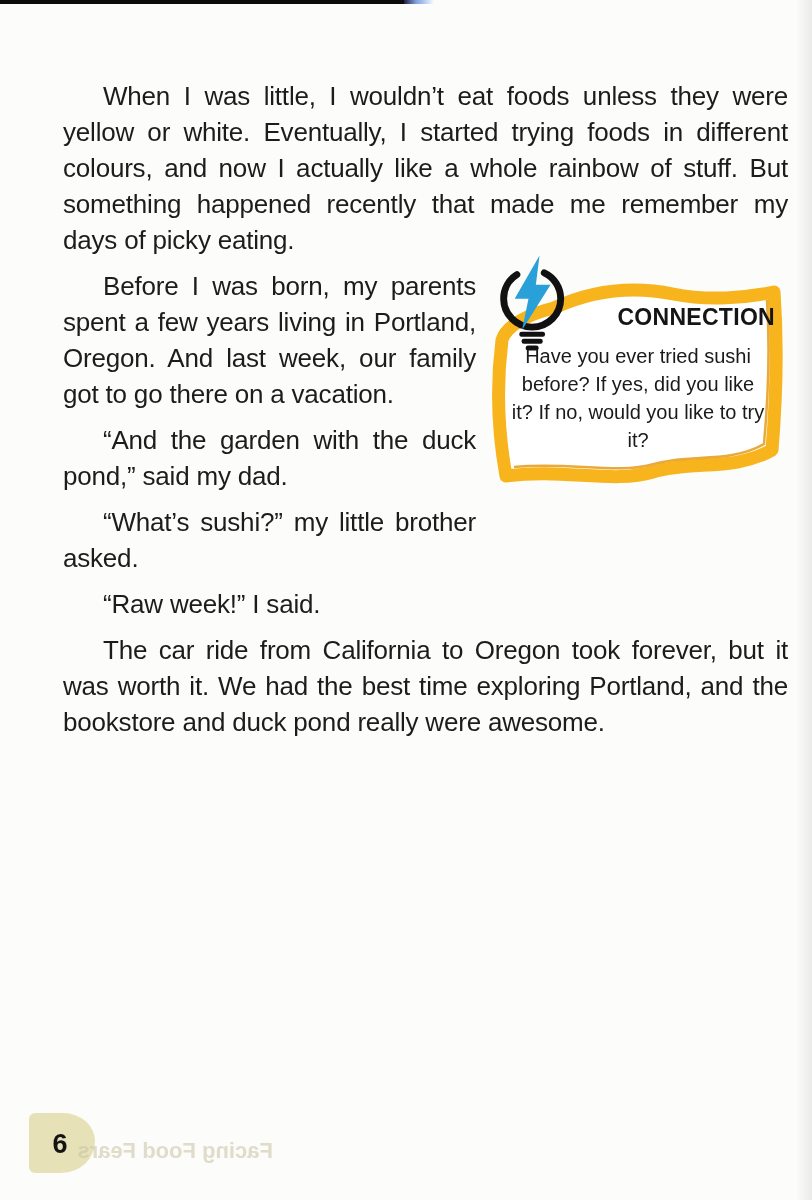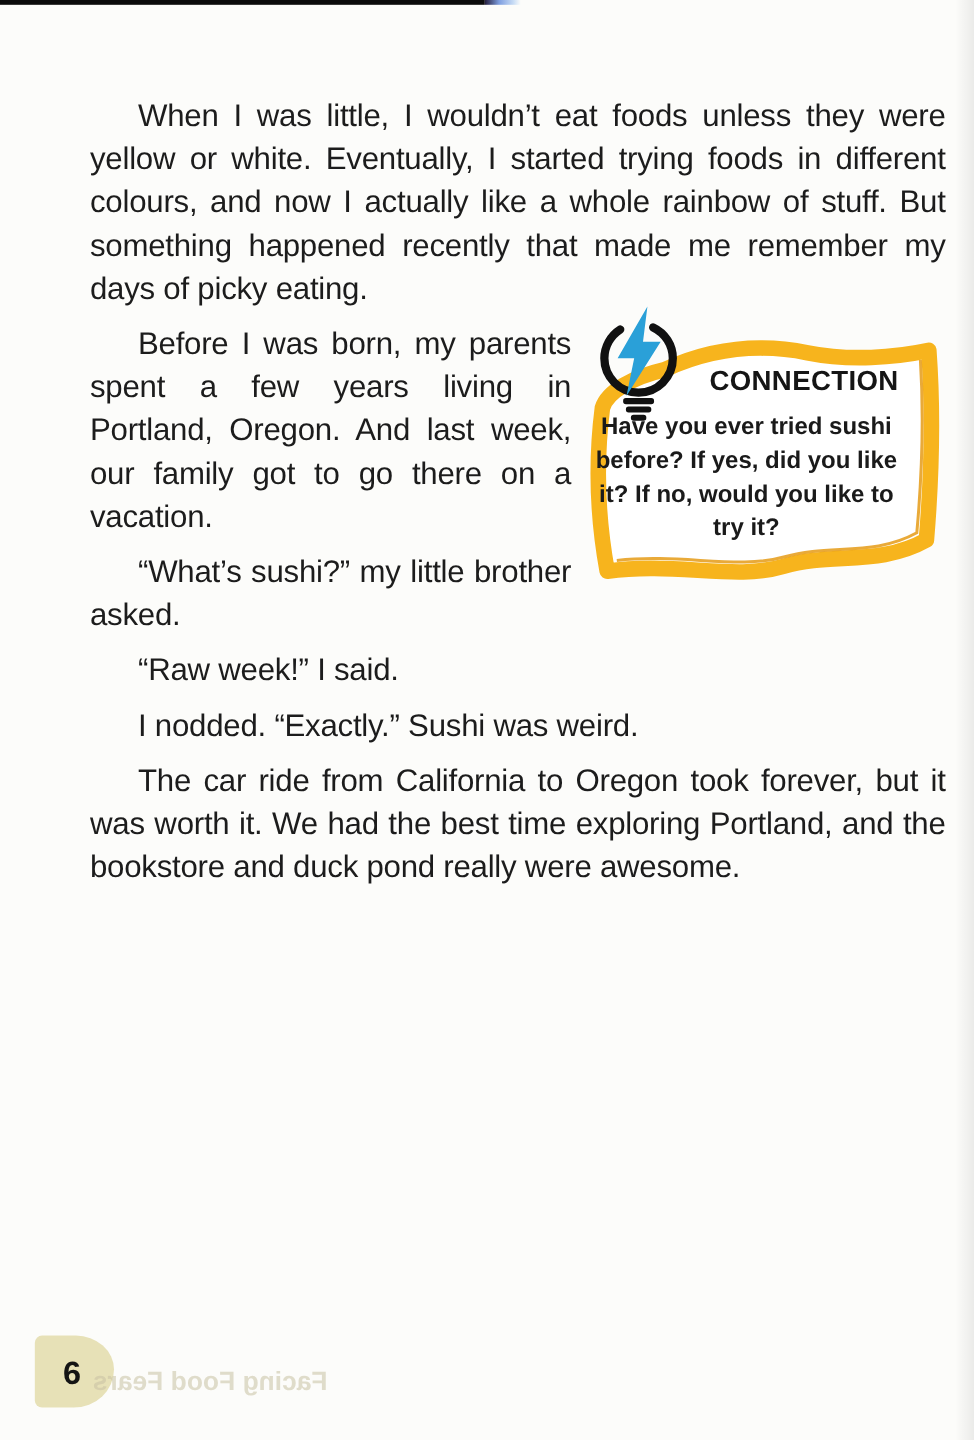--- a/index.html
+++ b/index.html
@@ -17,45 +17,45 @@
     background:linear-gradient(to right,#241d3d,#7f9fe0,#c9ddf5 80%,rgba(255,255,255,0));
   }
   .scan-right-shade{
     position:absolute;top:0;right:0;width:16px;height:1200px;
     background:linear-gradient(to right,rgba(0,0,0,0),rgba(0,0,0,0.07));
   }
   .content{
     position:absolute;left:63px;top:78px;width:725px;
   }
   .content p{
-    margin:0 0 10px 12px;
+    margin:0 0 10px 0;
     font-size:26px;line-height:36px;letter-spacing:-0.2px;
     text-align:justify;text-indent:40px;
     color:#1c1c1c;
   }
   
   .callout{
     float:right;width:300px;height:244px;
     margin:-14px 0 12px 12px;
     position:relative;
   }
   .callout .flag{
     position:absolute;left:0;top:28px;width:300px;height:216px;
   }
   .callout .bulb{
     position:absolute;left:0;top:0;width:92px;height:104px;
   }
   .callout .co-title{
     position:absolute;left:77px;top:50px;width:210px;
     font-size:23px;font-weight:bold;letter-spacing:0.3px;color:#151515;
-    text-align:center;
+    text-align:right;
   }
   .callout .co-body{
-    position:absolute;left:6px;top:88px;width:256px;
-    font-size:20px;line-height:28px;font-weight:bold;color:#1a1a1a;
+    position:absolute;left:22px;top:88px;width:256px;
+    font-size:20px;line-height:28px;font-weight:normal;color:#1a1a1a;
     text-align:center;
   }
   
   .page-tab{
     position:absolute;left:29px;top:1113px;width:66px;height:60px;
     background:#e7e1b7;
     border-radius:10px 52px 55px 10px / 10px 46px 52px 10px;
     display:flex;align-items:center;justify-content:center;
   }
   .page-number{
@@ -100,22 +100,22 @@
       <rect x="34" y="84" width="28" height="5.5" rx="2.5" fill="#111111"></rect>
       <rect x="36.5" y="91.5" width="23" height="5.5" rx="2.5" fill="#111111"></rect>
       <rect x="41" y="99" width="14" height="5.5" rx="2.5" fill="#111111"></rect>
       <polygon points="56,1 29,48 44,48 37,82 68,33 52,33" fill="#2AA0D8"></polygon>
     </svg>
     <div class="co-title">CONNECTION</div>
     <div class="co-body">Have you ever tried sushi before? If yes, did you like it? If no, would you like to try it?</div>
   </div>
 
   <p>Before I was born, my parents spent a few years living in Portland, Oregon. And last week, our family got to go there on a vacation.</p>
+  <p>“And the garden with the duck pond,” said my dad.</p>
   <p>“What’s sushi?” my little brother asked.</p>
   <p>“Raw week!” I said.</p>
-  <p>I nodded. “Exactly.” Sushi was weird.</p>
   <p>The car ride from California to Oregon took forever, but it was worth it. We had the best time exploring Portland, and the bookstore and duck pond really were awesome.</p>
 </div>
 
 <div class="page-tab">
   <span class="page-number">6</span>
 </div>
 <div class="bleed-through">Facing Food Fears</div>
 
 </body></html>

